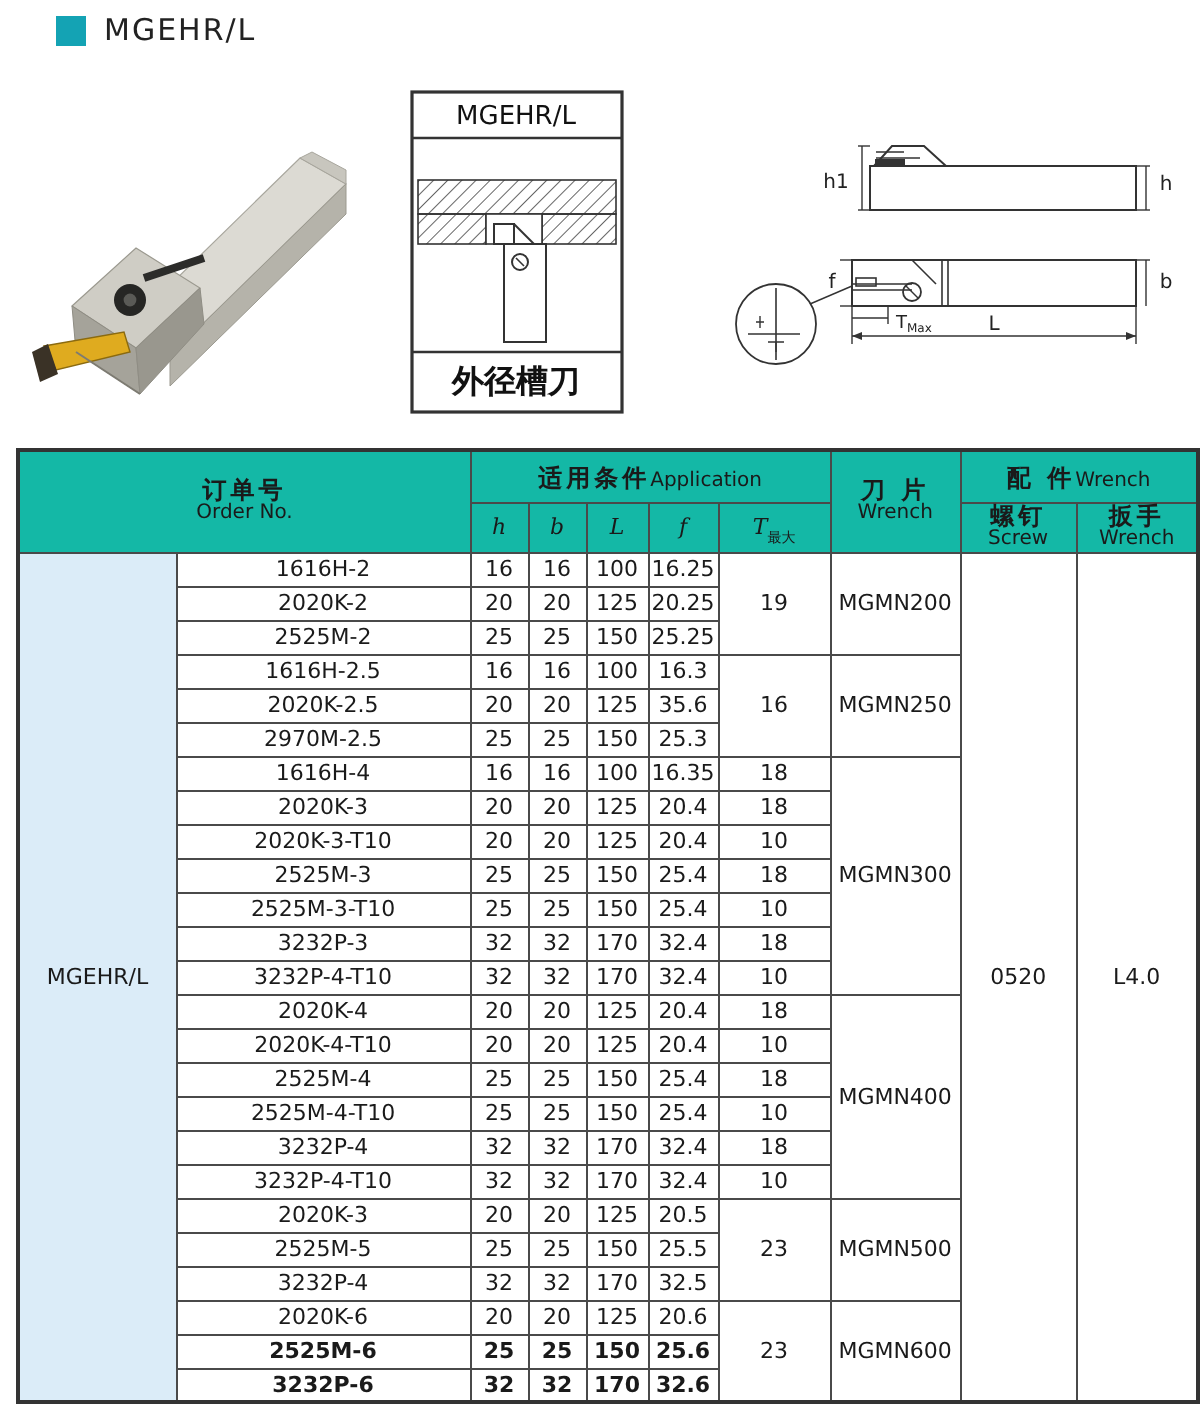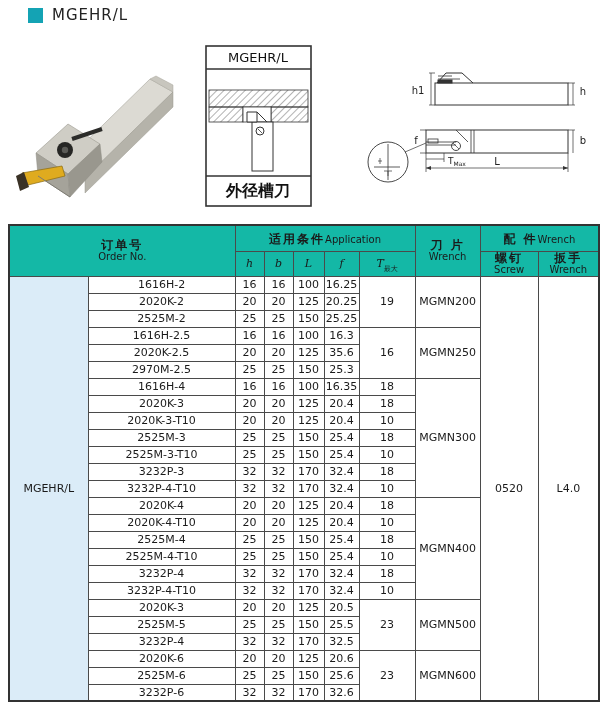--- a/index.html
+++ b/index.html
@@ -27,21 +27,21 @@
   .hdr-zh { font-size:12px; font-weight:bold; letter-spacing:2px; }
   .hdr-en { font-size:10px; letter-spacing:0; }
   .hdr-stack { line-height:12px; }
   .hdr-inline .hdr-en { margin-left:0; }
   .row1 td { height:26px; }
   .row2 td { height:25px; }
   .sub-dim { font-size:11px; font-style:italic; font-family:"DejaVu Serif","Liberation Serif",serif; }
   sub.tmax { font-size:7px; font-weight:normal; }
   tbody td { height:17px; font-size:11px; line-height:13px; background:#fff; }
   td.series-cell { background:#dbecf8; font-size:11px; }
-  tr.bold td, td.boldcell { font-weight:normal; }
+  tr.bold td, td.boldcell { font-weight:bold; }
 
   svg text { font-family:"DejaVu Sans","Liberation Sans",sans-serif; }
 </style>
 </head>
 <body>
 
 <div class="page">
 
   <div class="page-header">
     <span class="marker"></span>

